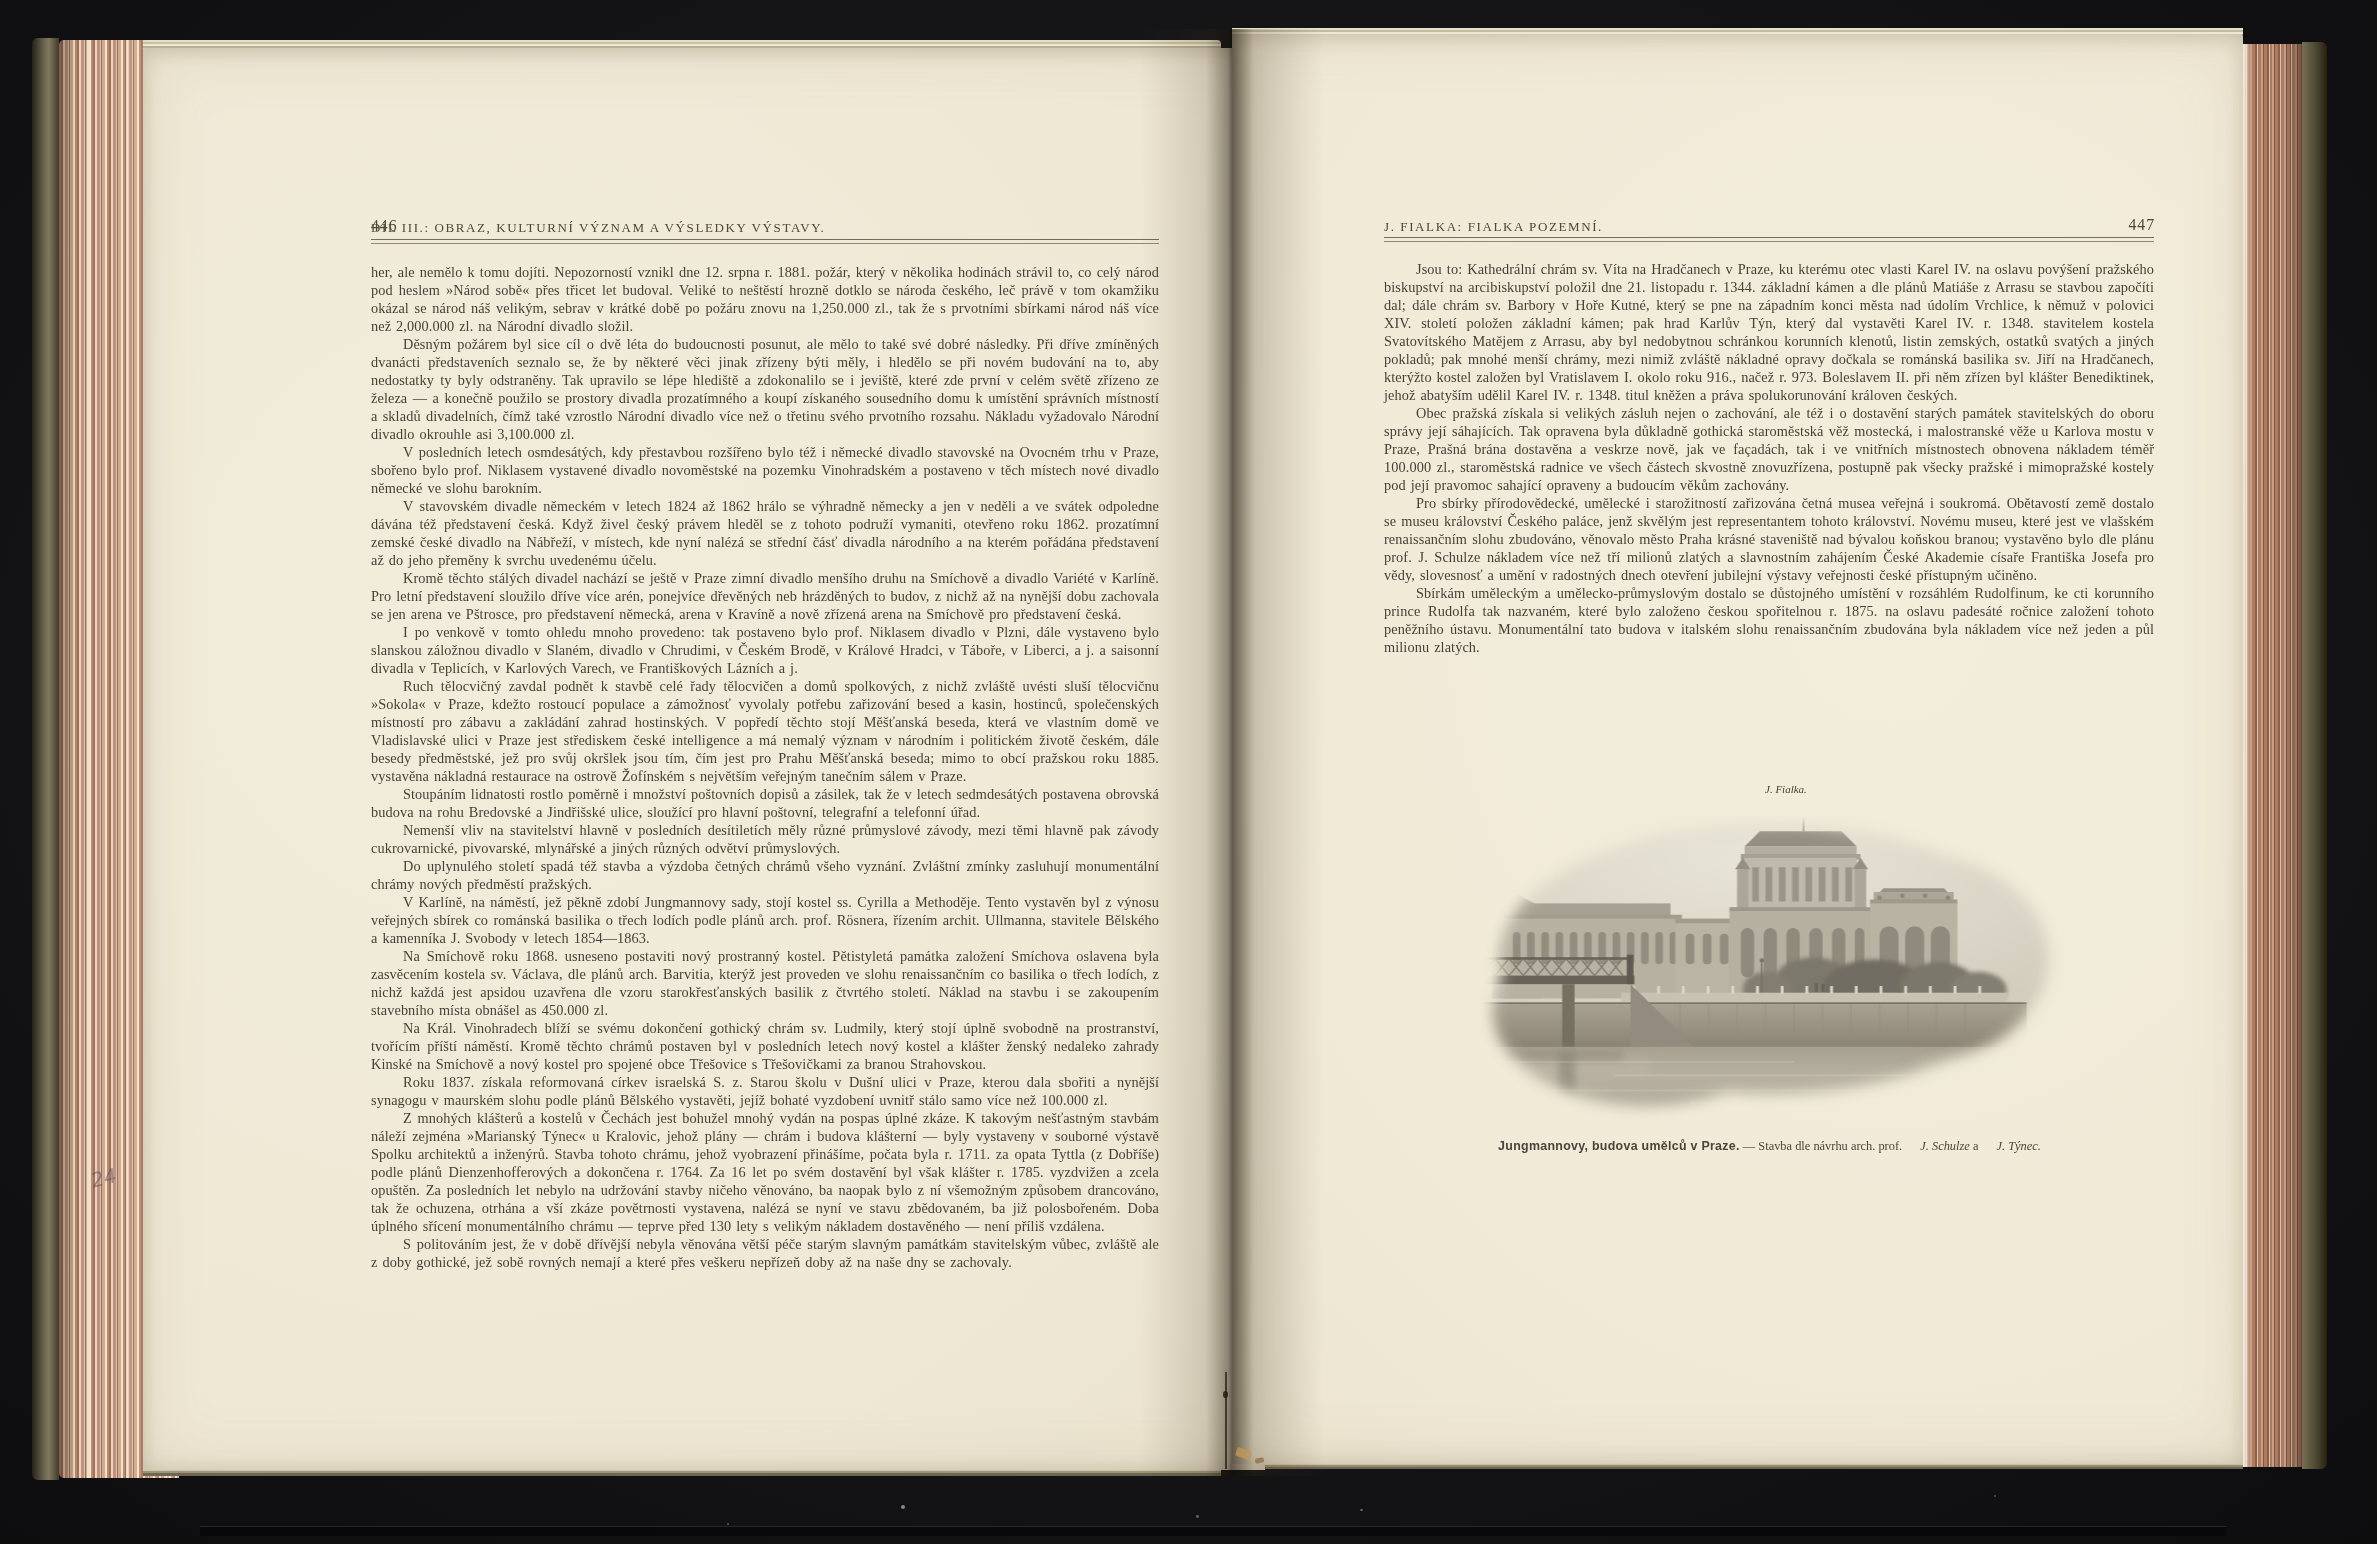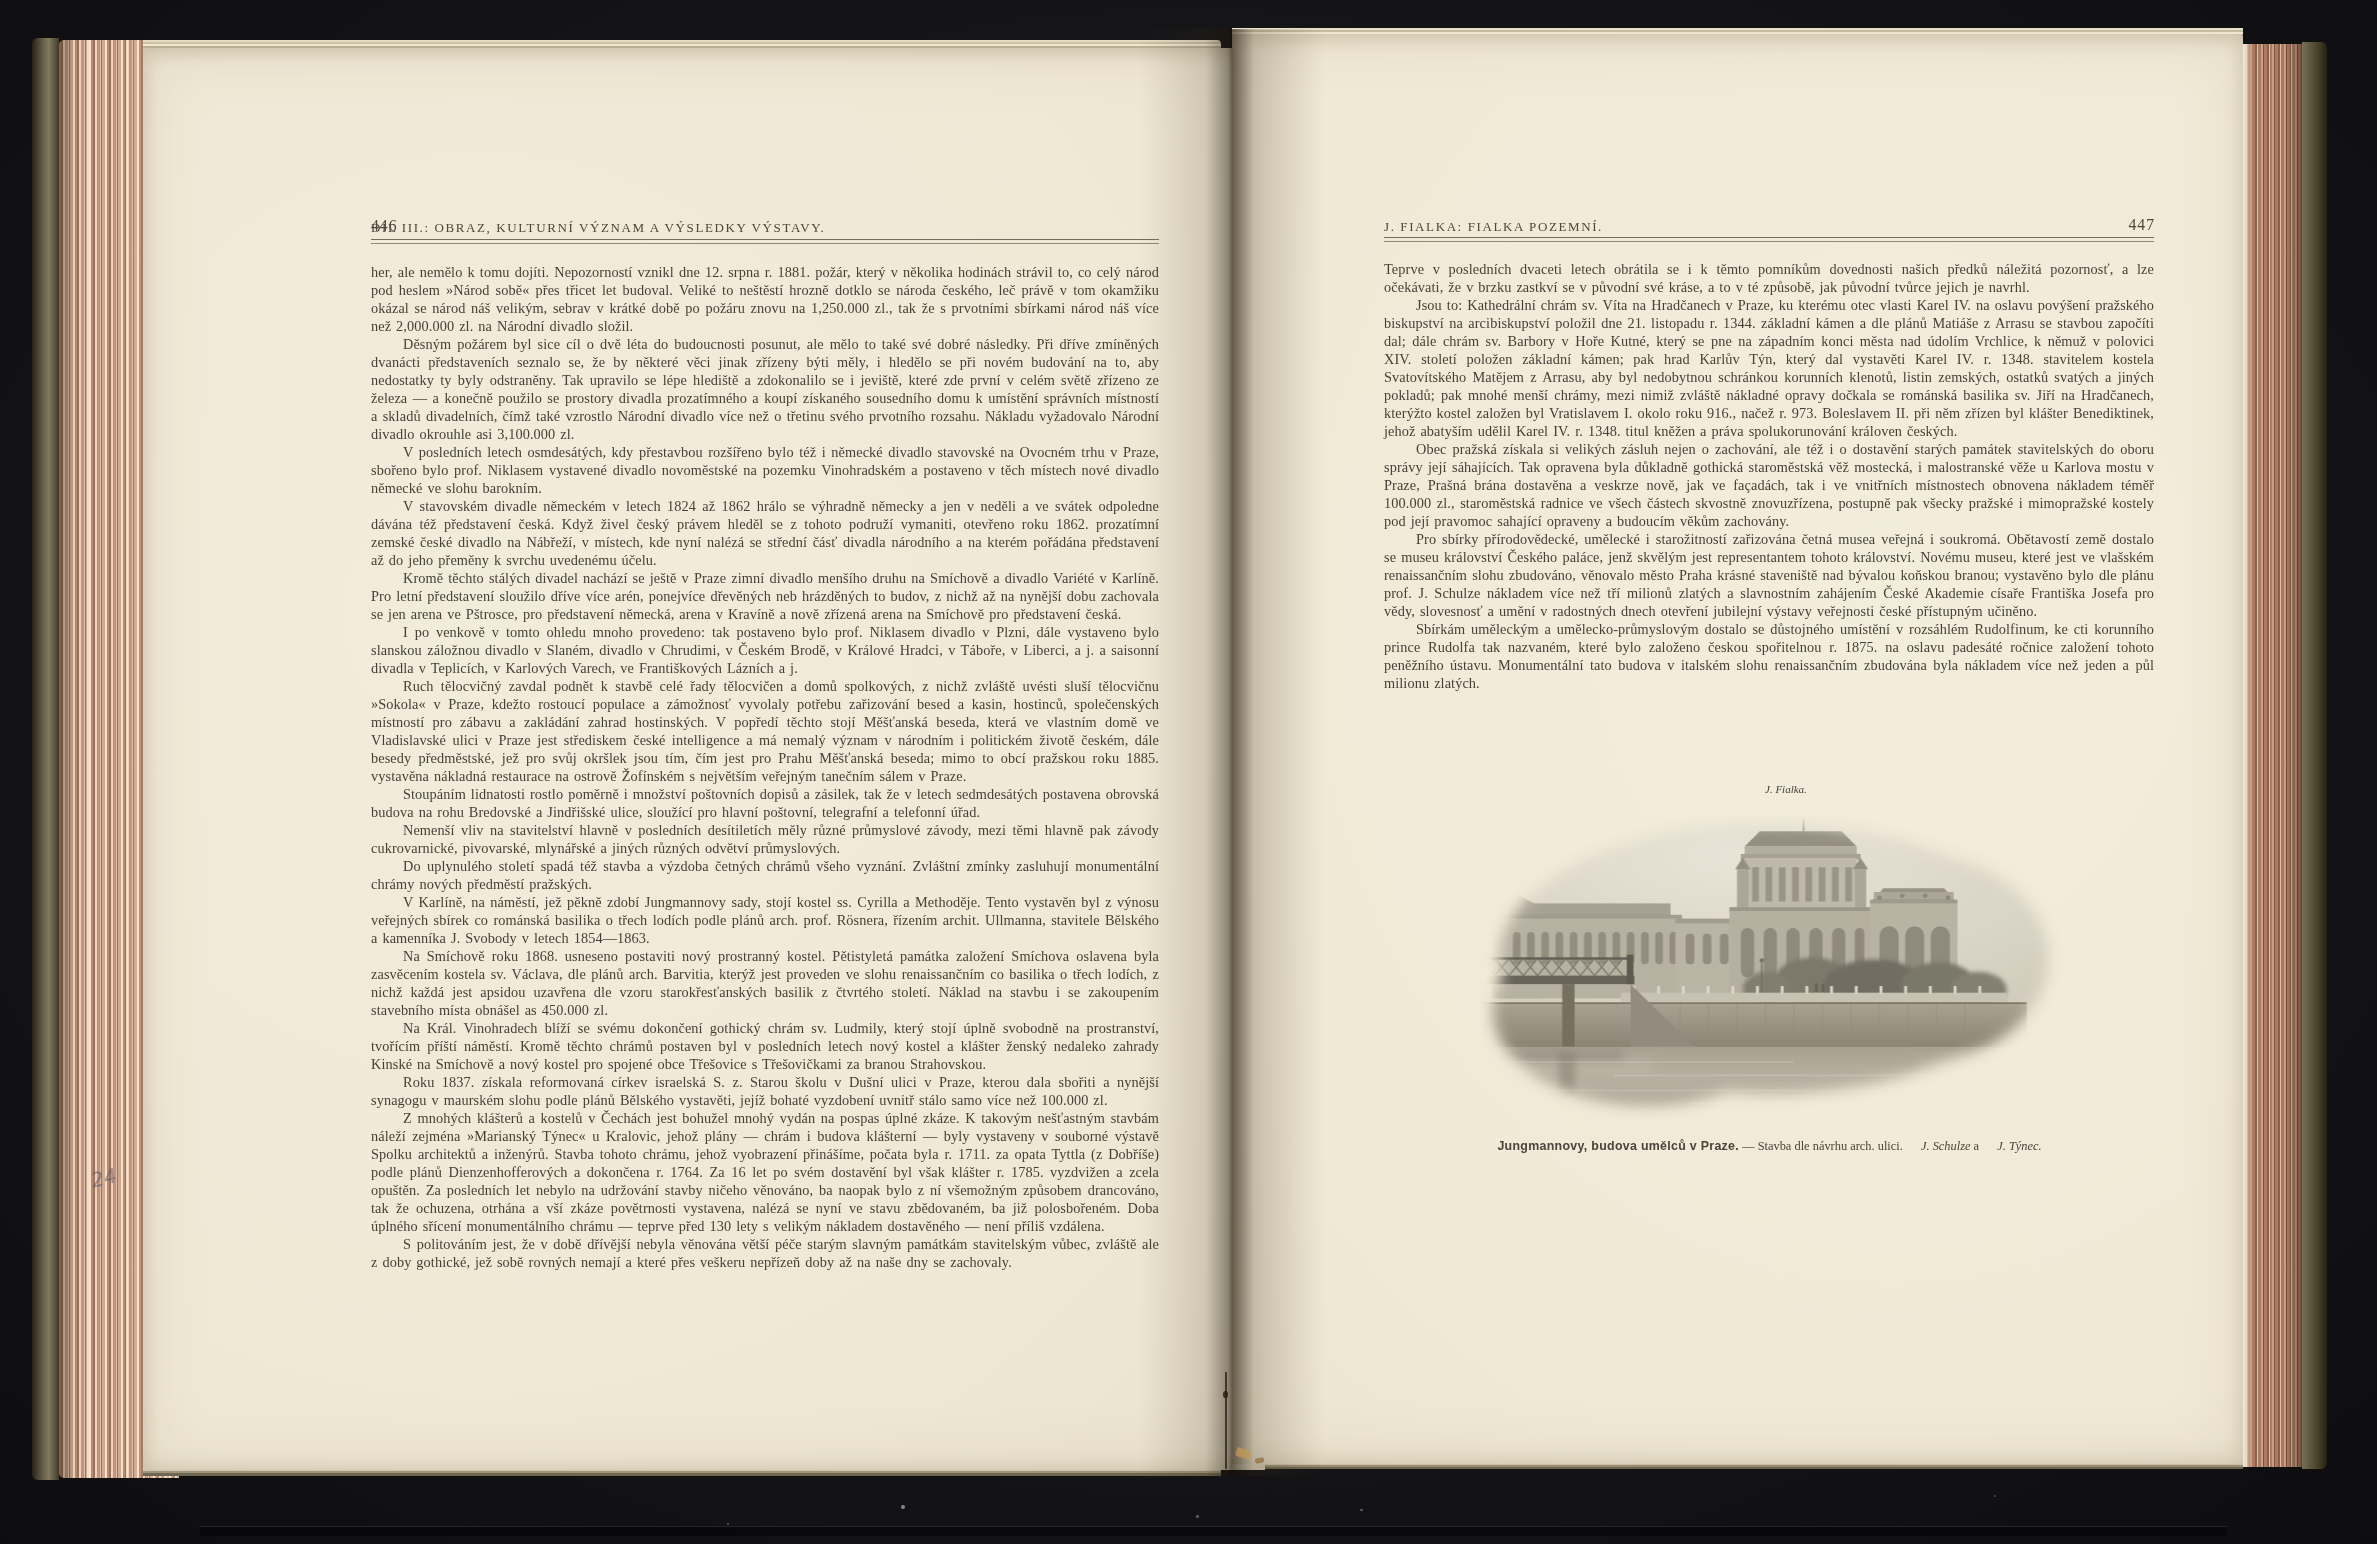--- a/index.html
+++ b/index.html
@@ -139,21 +139,20 @@
       <p class="para">S politováním jest, že v době dřívější nebyla věnována větší péče starým slavným památkám stavitelským vůbec, zvláště ale z doby gothické, jež sobě rovných nemají a které přes veškeru nepřízeň doby až na naše dny se zachovaly.</p>
     </div>
   </div>
 
   <div class="page page-right">
     <div class="running-header" style="left:152px;top:185px;width:770px;">J. FIALKA: FIALKA POZEMNÍ.</div>
     <div class="folio" style="left:885px;top:182px;width:38px;text-align:right;">447</div>
     <div class="header-rule" style="left:152px;top:203px;width:770px;"></div>
 
     <div class="textblock" style="left:152px;top:226px;width:770px;">
-      <p class="para continuation">Teprve v posledních dvaceti letech obrátila se i k těmto pomníkům dovednosti našich předků náležitá pozornosť, a lze očekávati, že v brzku zastkví se v původní své kráse, a to v té způsobě, jak původní tvůrce jejich je navrhl.</p>
       <p class="para">Jsou to: Kathedrální chrám sv. Víta na Hradčanech v Praze, ku kterému otec vlasti Karel IV. na oslavu povýšení pražského biskupství na arcibiskupství položil dne 21. listopadu r. 1344. základní kámen a dle plánů Matiáše z Arrasu se stavbou započíti dal; dále chrám sv. Barbory v Hoře Kutné, který se pne na západním konci města nad údolím Vrchlice, k němuž v polovici XIV. století položen základní kámen; pak hrad Karlův Týn, který dal vystavěti Karel IV. r. 1348. stavitelem kostela Svatovítského Matějem z Arrasu, aby byl nedobytnou schránkou korunních klenotů, listin zemských, ostatků svatých a jiných pokladů; pak mnohé menší chrámy, mezi nimiž zvláště nákladné opravy dočkala se románská basilika sv. Jiří na Hradčanech, kterýžto kostel založen byl Vratislavem I. okolo roku 916., načež r. 973. Boleslavem II. při něm zřízen byl klášter Benediktinek, jehož abatyším udělil Karel IV. r. 1348. titul kněžen a práva spolukorunování královen českých.</p>
       <p class="para">Obec pražská získala si velikých zásluh nejen o zachování, ale též i o dostavění starých památek stavitelských do oboru správy její sáhajících. Tak opravena byla důkladně gothická staroměstská věž mostecká, i malostranské věže u Karlova mostu v Praze, Prašná brána dostavěna a veskrze nově, jak ve façadách, tak i ve vnitřních místnostech obnovena nákladem téměř 100.000 zl., staroměstská radnice ve všech částech skvostně znovuzřízena, postupně pak všecky pražské i mimopražské kostely pod její pravomoc sahající opraveny a budoucím věkům zachovány.</p>
       <p class="para">Pro sbírky přírodovědecké, umělecké i starožitností zařizována četná musea veřejná i soukromá. Obětavostí země dostalo se museu království Českého paláce, jenž skvělým jest representantem tohoto království. Novému museu, které jest ve vlašském renaissančním slohu zbudováno, věnovalo město Praha krásné staveniště nad bývalou koňskou branou; vystavěno bylo dle plánu prof. J. Schulze nákladem více než tří milionů zlatých a slavnostním zahájením České Akademie císaře Františka Josefa pro vědy, slovesnosť a umění v radostných dnech otevření jubilejní výstavy veřejnosti české přístupným učiněno.</p>
       <p class="para">Sbírkám uměleckým a umělecko-průmyslovým dostalo se důstojného umístění v rozsáhlém Rudolfinum, ke cti korunního prince Rudolfa tak nazvaném, které bylo založeno českou spořitelnou r. 1875. na oslavu padesáté ročnice založení tohoto peněžního ústavu. Monumentální tato budova v italském slohu renaissančním zbudována byla nákladem více než jeden a půl milionu zlatých.</p>
     </div>
 
     <div class="signature" style="left:533px;top:749px;width:342px;">J. Fialka.</div>
 
     <div class="photo-wrap">
       <svg width="590" height="304" viewBox="0 0 620 320">
@@ -351,21 +350,21 @@
             <rect x="60" y="288" width="420" height="2"></rect>
             <rect x="220" y="301" width="260" height="2"></rect>
           </g>
 
           <rect width="620" height="320" fill="#e5e0d2" opacity="0.07"></rect>
         </g>
       </svg>
     </div>
 
     <div class="caption" style="left:76px;top:1105px;width:923px;">
-      <span class="cap-bold">Jungmannovy, budova umělců v Praze.</span><span> — Stavba dle návrhu arch. ulici. </span><span class="cap-italic">J. Schulze</span><span> a </span><span class="cap-italic">J. Týnec.</span>
+      <span class="cap-bold">Jungmannovy, budova umělců v Praze.</span><span> — Stavba dle návrhu arch. prof. </span><span class="cap-italic">J. Schulze</span><span> a </span><span class="cap-italic">J. Týnec.</span>
     </div>
   </div>
 
   <div class="gutter-shadow"></div>
   <div class="thread"></div>
   <div class="thread-knot"></div>
   <div class="tear1"></div>
   <div class="tear2"></div>
 
   <div class="pencil-mark">24</div>

